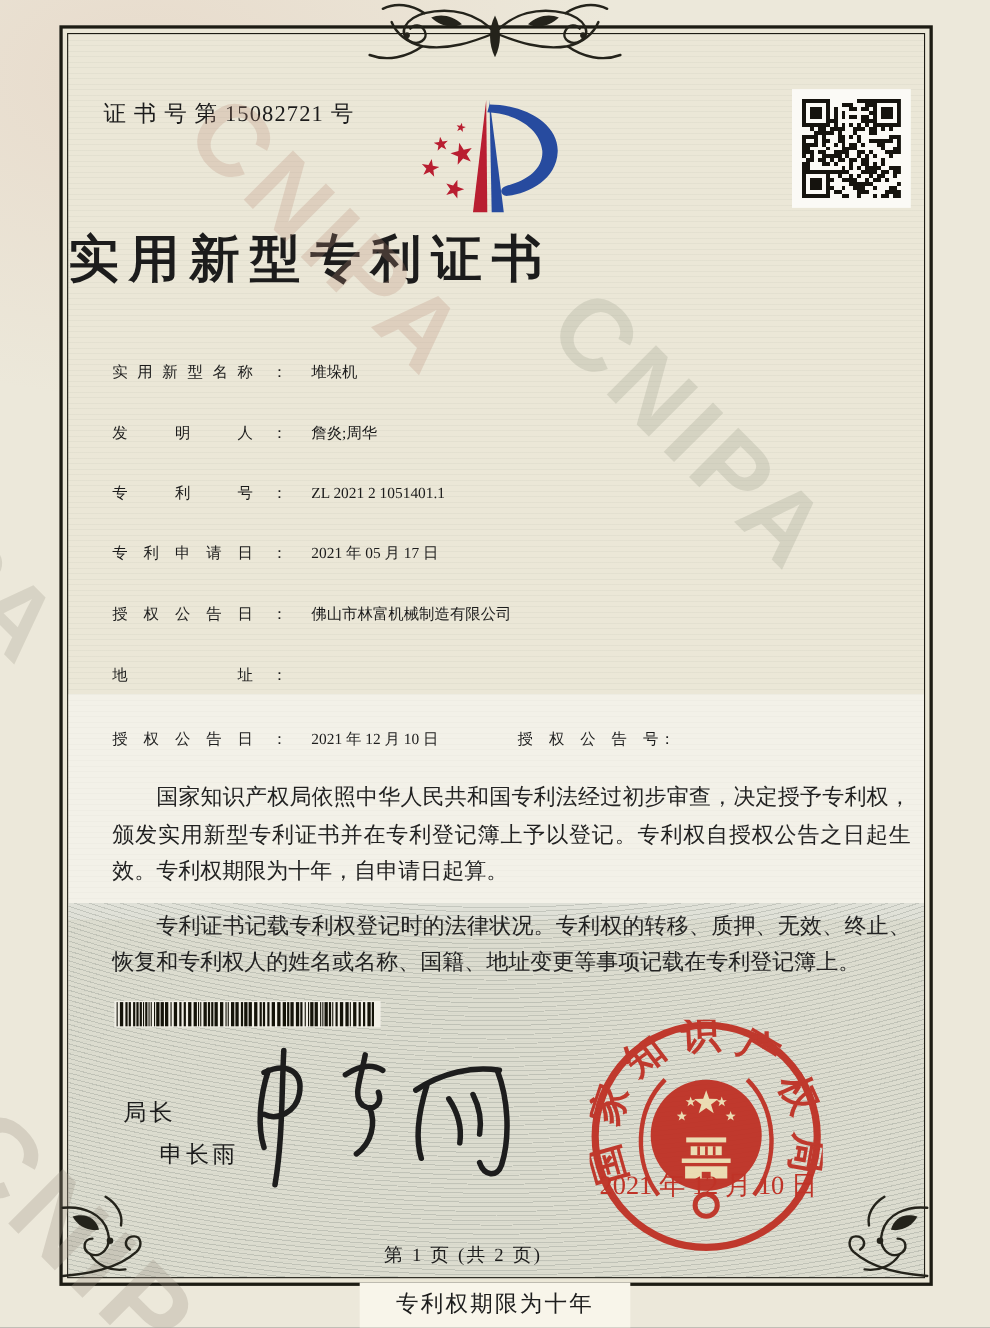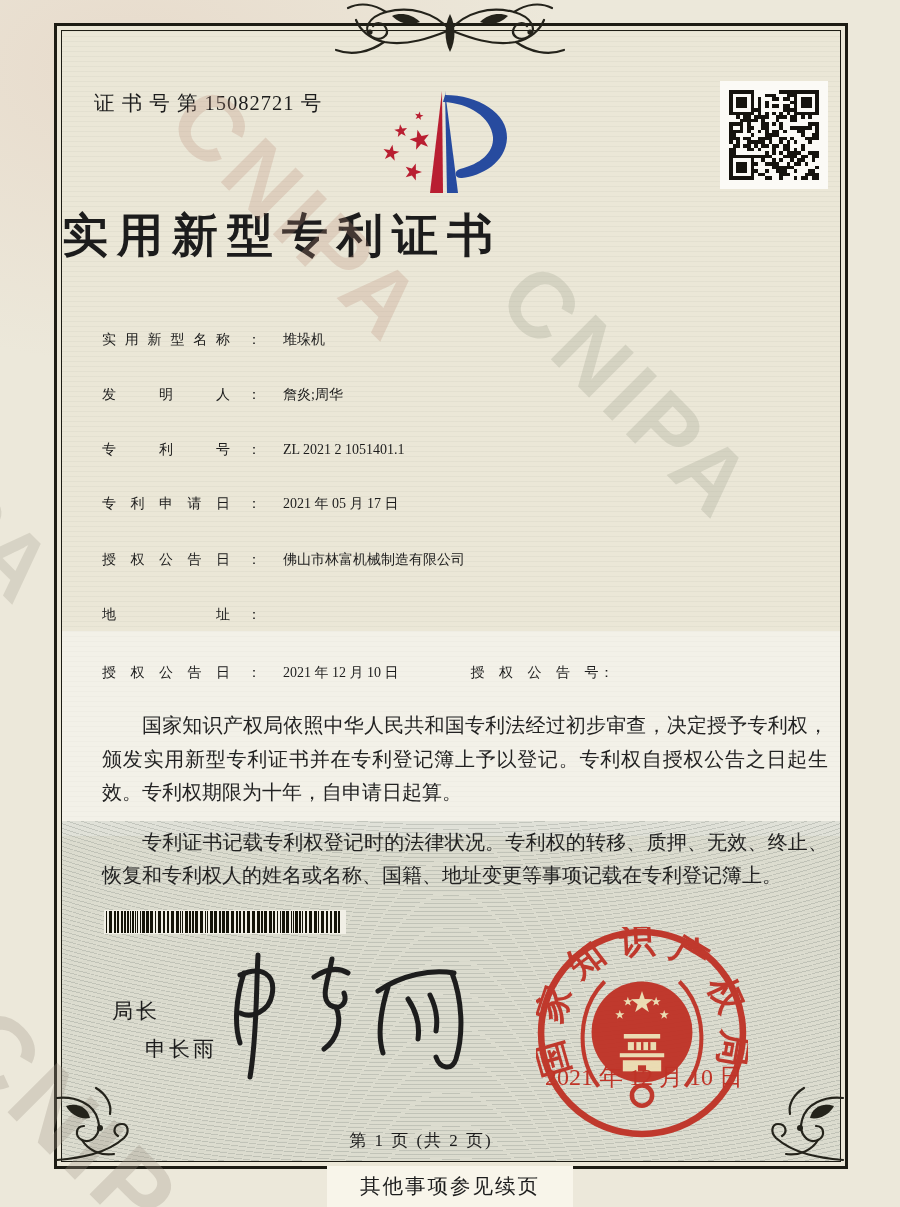--- a/index.html
+++ b/index.html
@@ -644,16 +644,16 @@
       <path d="M60,20 C70,26 76,36 74,46"></path>
       <path class="fil" d="M30,38 C42,34 52,40 54,50 C44,52 34,46 30,38 Z"></path>
       <circle class="fil" cx="64" cy="60" r="3"></circle>
     </g>
   </svg>
   <svg class="orn orn-br" width="95" height="100" viewBox="0 0 95 100">
     <use href="#cornO" transform="scale(-1,1) translate(-95,0)"></use>
   </svg>
 
   <div class="foot-strip">
-    <div class="foot-note">其他事项参见续页</div>
+    <div class="foot-note">专利权期限为十年</div>
   </div>
 
 </div>
 
 </body></html>

